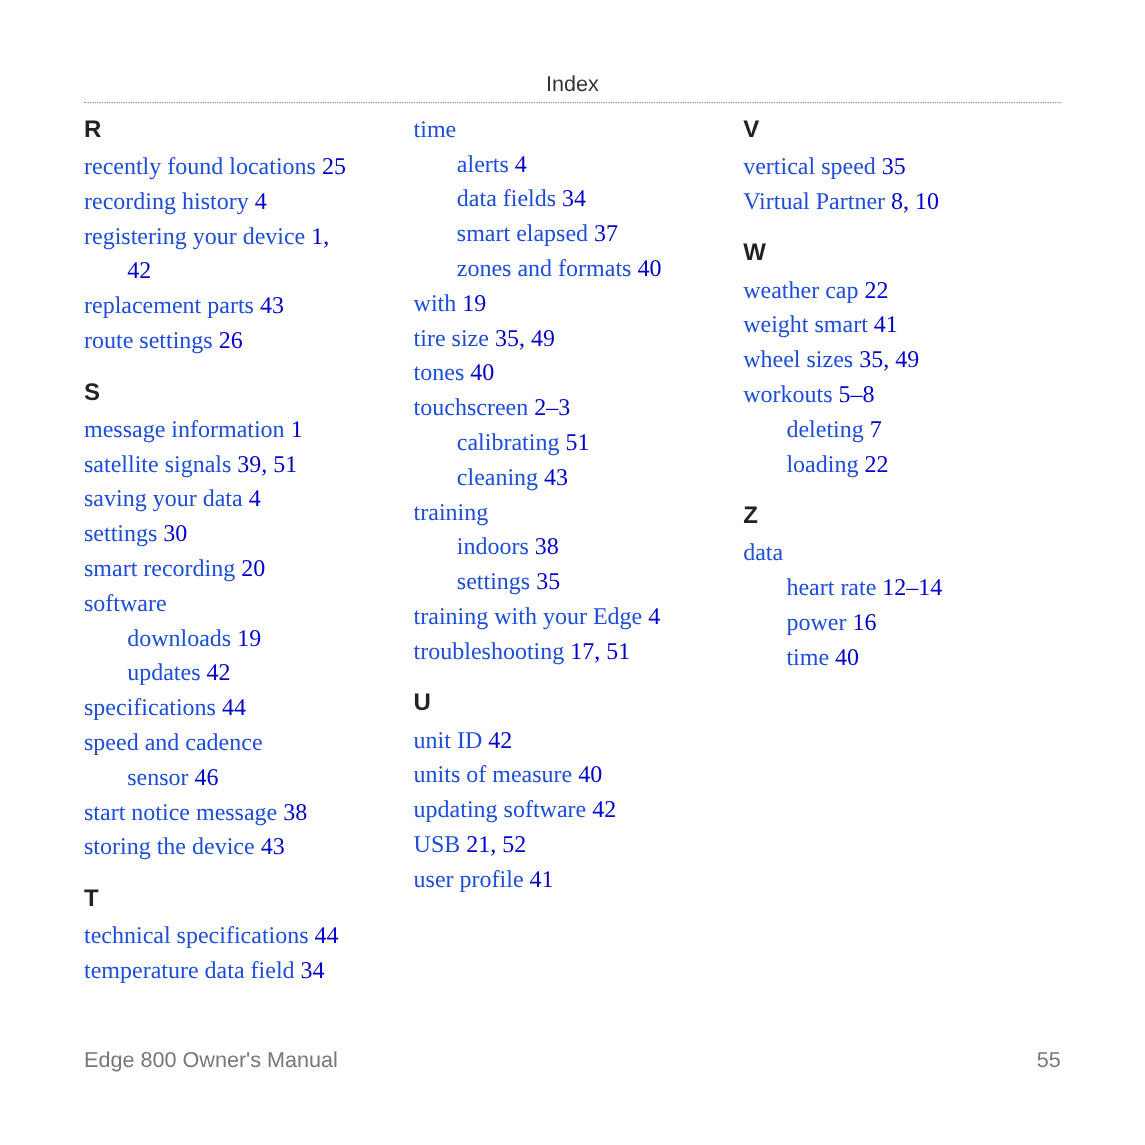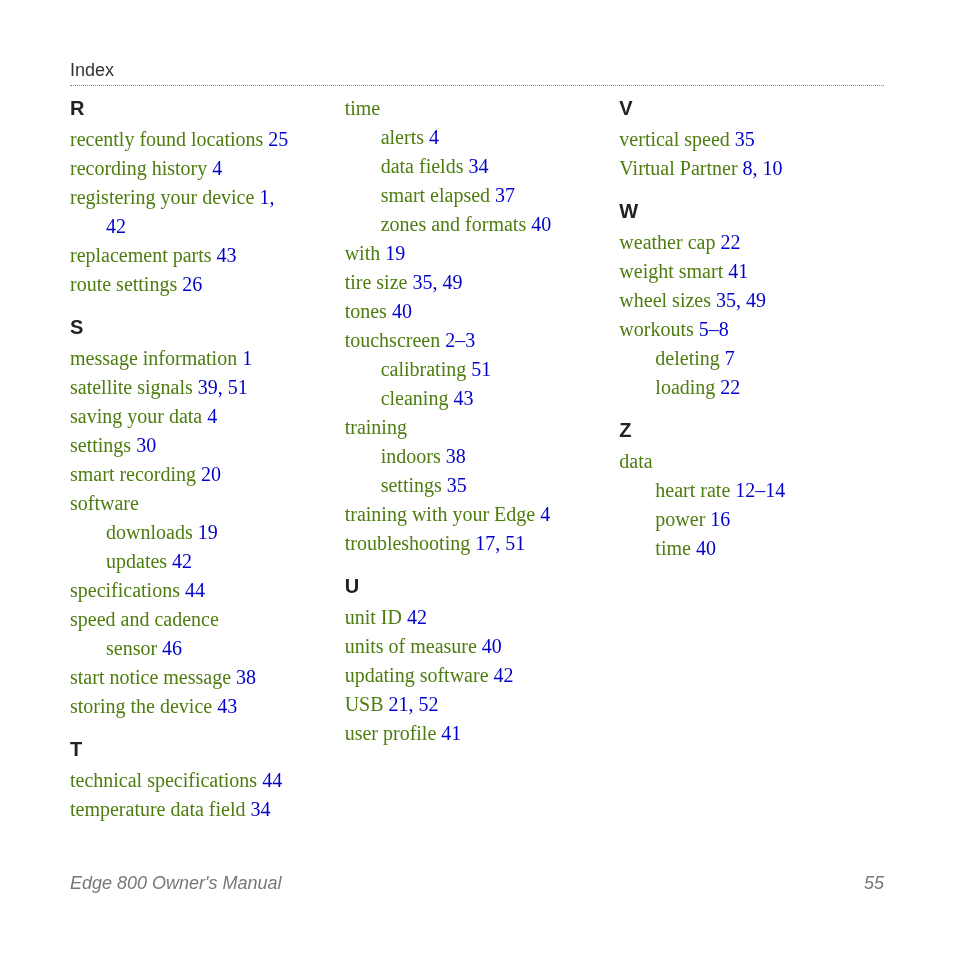--- a/index.html
+++ b/index.html
@@ -13,21 +13,21 @@
     box-sizing: border-box;
     position: relative;
   }
   .page {
     padding: 60px 70px 40px 70px;
     box-sizing: border-box;
     height: 100%;
     position: relative;
   }
   .header {
-    text-align: left;
+    text-align: center;
     font-family: Arial, Helvetica, sans-serif;
     font-size: 18px;
     color: #333;
     border-bottom: 1px dotted #888;
     padding-bottom: 4px;
     margin-bottom: 8px;
   }
   .columns {
     display: flex;
     gap: 10px;
@@ -47,33 +47,32 @@
     color: #222;
   }
   .letter:first-child { margin-top: 0; }
   .entry {
     color: #333;
     padding-left: 0;
   }
   .entry.sub {
     padding-left: 36px;
   }
-  .entry .label { color: #4d7c0f; }
+  .entry .label { color: #1d4ed8; }
   .entry .pages {
     color: #0000cc;
     text-align: center;
   }
   .footer {
     position: absolute;
     bottom: 60px;
     left: 70px;
     right: 70px;
     display: flex;
     justify-content: space-between;
-    font-style: italic;
     color: #777;
     font-family: Arial, Helvetica, sans-serif;
     font-size: 18px;
   }
   .continuation {
     
     padding-left: 36px;
   }
 </style>
 </head>

